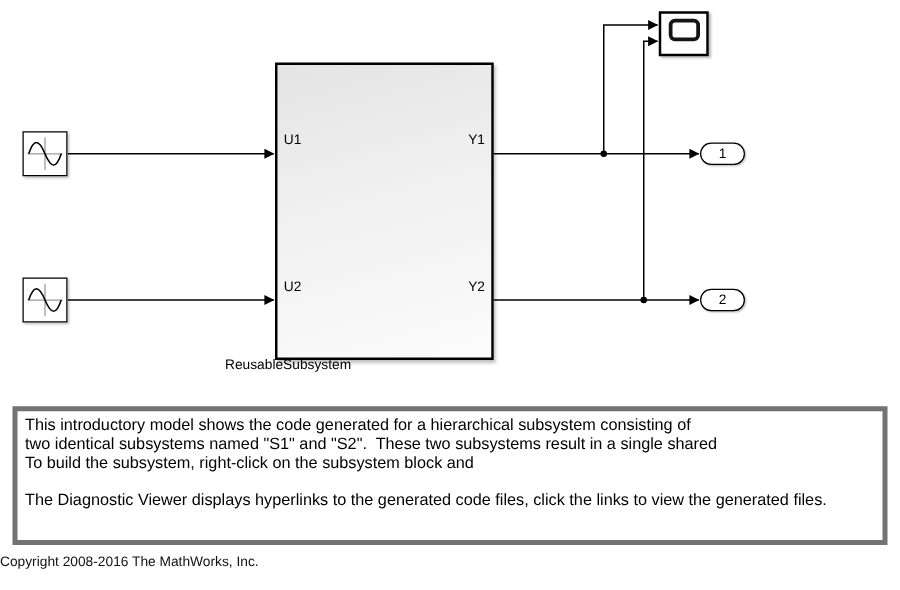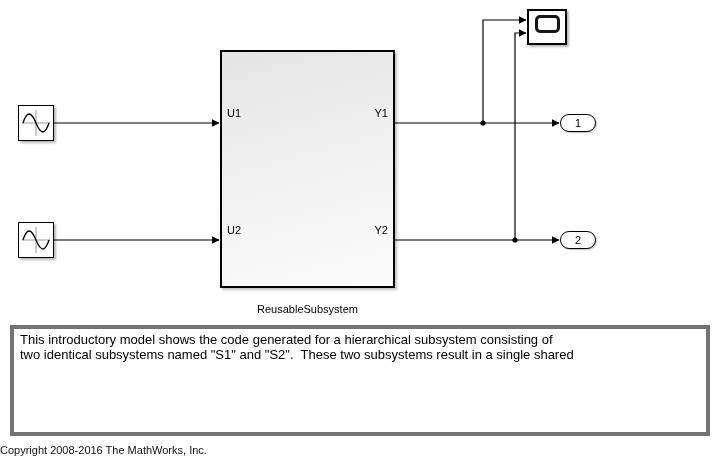--- a/index.html
+++ b/index.html
@@ -20,22 +20,22 @@
   .subsystem{ position:absolute; left:220px; top:50px; width:175px; height:238px;
               border:2px solid #000;
               background:linear-gradient(165deg,#e4e4e4 0%,#efefef 40%,#fcfcfc 100%);
               box-shadow:2px 2px 2.5px rgba(0,0,0,.25); }
   .port-label{ position:absolute; font-size:11px; line-height:11px; transform:translateY(-50%); }
   .pl-u1{ left:5px;  top:61px; }
   .pl-u2{ left:5px;  top:178px; }
   .pl-y1{ right:5px; top:61px; }
   .pl-y2{ right:5px; top:178px; }
 
-  .subsystem-label{ position:absolute; left:180px; top:303px; width:255px;
-                    text-align:center; font-size:11px; }
+  .subsystem-label{ position:absolute; left:180px; top:286px; width:255px;
+                    font-size:11px; }
 
   .scope{ left:527px; top:9px; width:40px; height:36px; border:2px solid #000;
           display:flex; justify-content:center; align-items:flex-start; }
   .scope-screen{ margin-top:4px; width:25px; height:18px; background:#fff;
                  border:3px solid #151515; border-radius:5px; }
 
   .outport{ position:absolute; width:36px; height:18px; background:#fff;
             border:1px solid #000; border-radius:9px;
             display:flex; align-items:center; justify-content:center;
             font-size:11px; box-shadow:1px 1px 1.5px rgba(0,0,0,.25); }
@@ -110,18 +110,20 @@
   <div class="outport outport1">
     <span>1</span>
   </div>
   <div class="outport outport2">
     <span>2</span>
   </div>
 
   <div class="annotation">
     <div class="ann-line">This introductory model shows the code generated for a hierarchical subsystem consisting of</div>
     <div class="ann-line">two identical subsystems named "S1" and "S2".  These two subsystems result in a single shared</div>
+    <div class="ann-line">To build the subsystem, right-click on the subsystem block and</div>
     <div class="ann-line"></div>
+    <div class="ann-line">The Diagnostic Viewer displays hyperlinks to the generated code files, click the links to view the generated files.</div>
   </div>
 
   <div class="copyright">Copyright 2008-2016 The MathWorks, Inc.</div>
 
 </div>
 
 </body></html>

